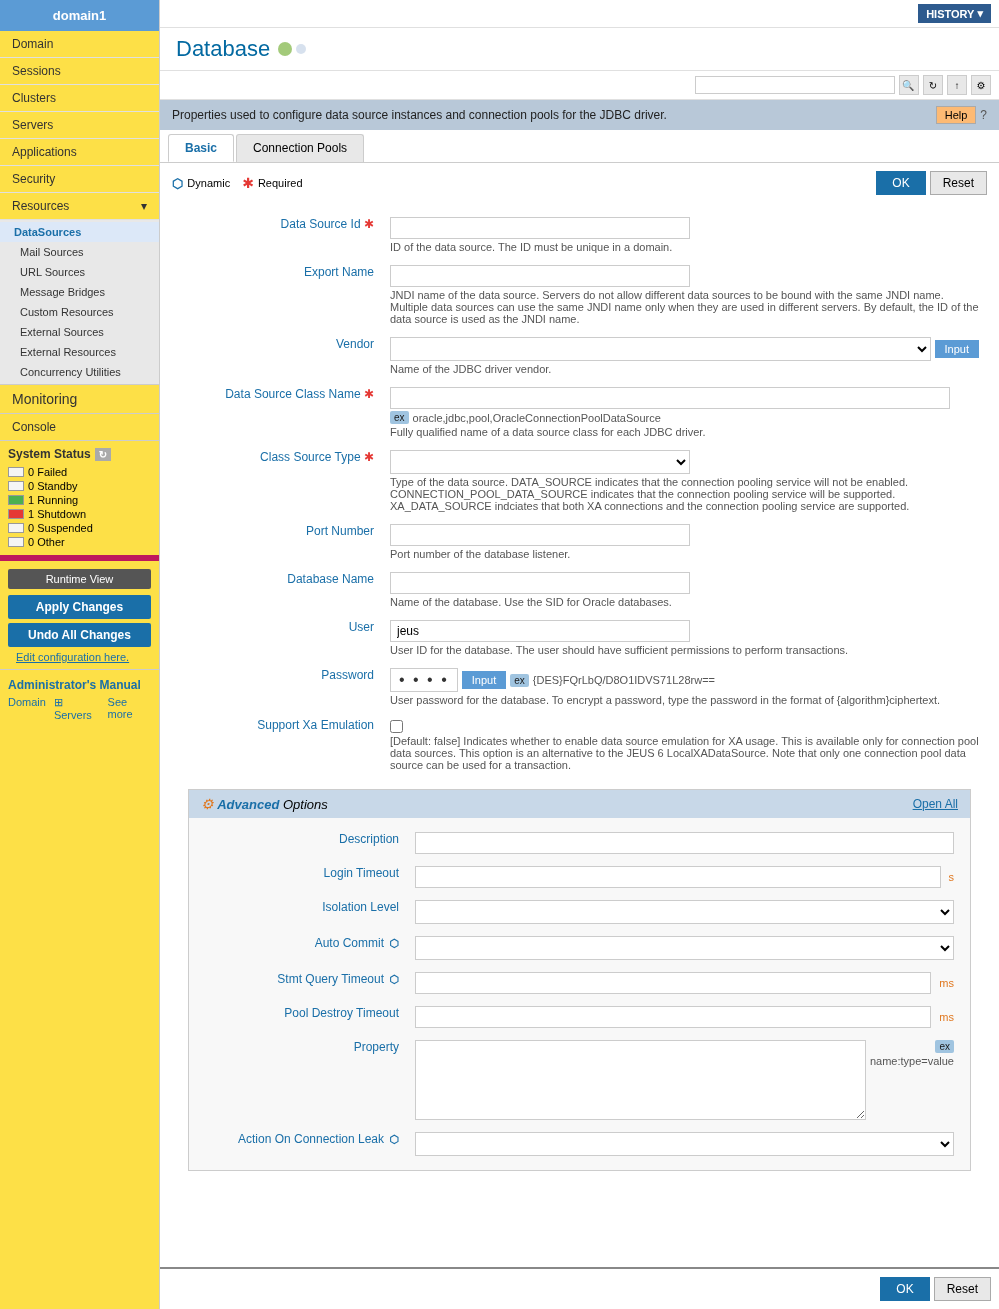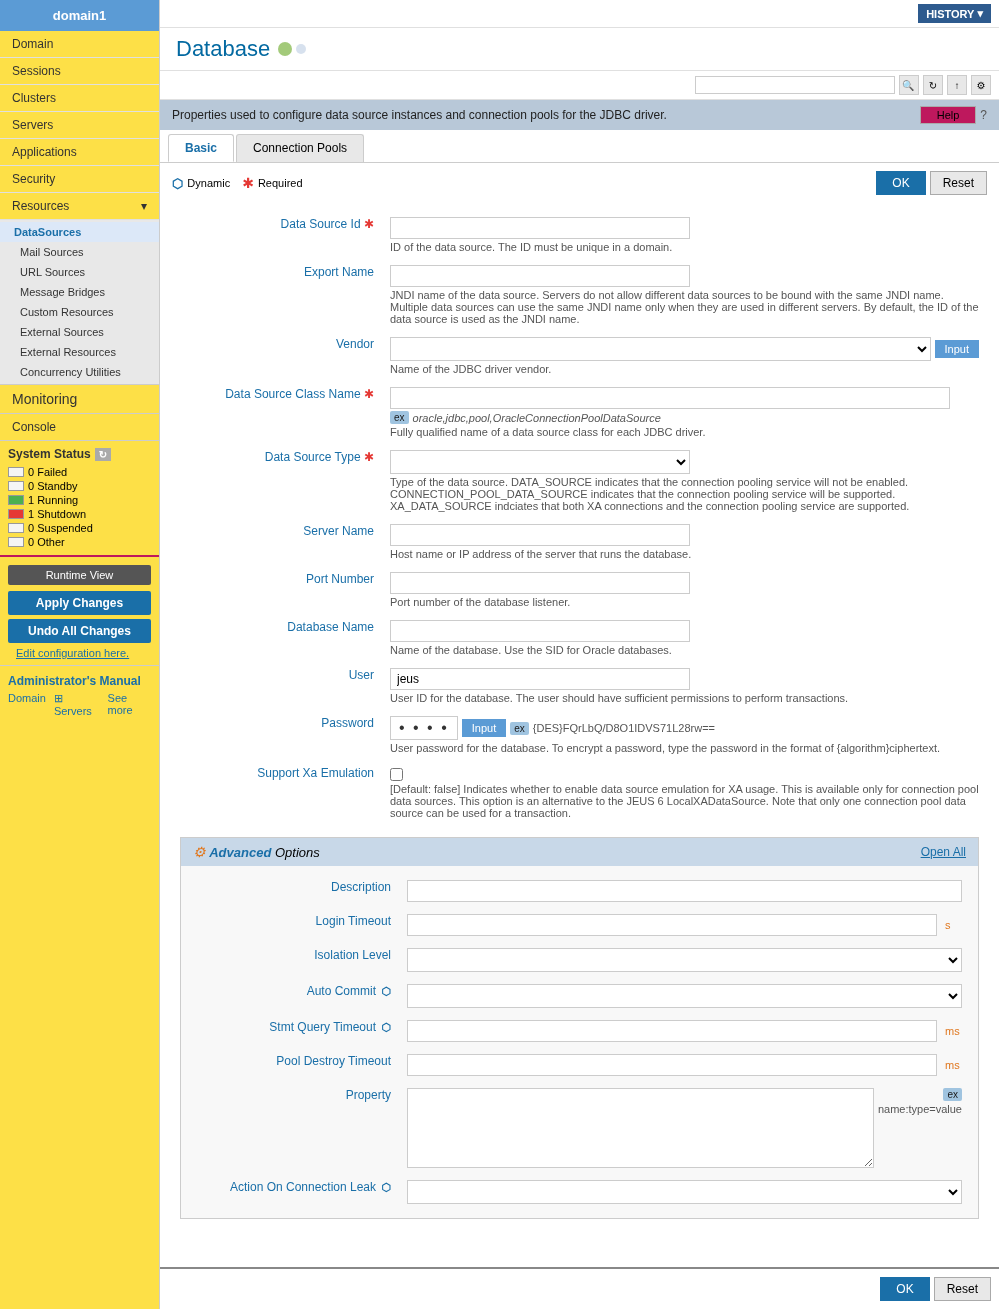--- a/index.html
+++ b/index.html
@@ -44,21 +44,21 @@
       font-size: 11px;
     }
     .sidebar-section-item.active { color: #1a6fa8; font-weight: bold; background: #dce8f8; }
     .sidebar-section-item.sub { padding-left: 20px; }
 
     .monitoring-section { padding: 6px 12px; font-size: 14px; color: #333; border-bottom: 1px solid #ccc; cursor: pointer; }
     .console-section { padding: 6px 12px; font-size: 12px; color: #333; border-bottom: 1px solid #ccc; cursor: pointer; }
 
     .system-status {
       padding: 6px 8px;
-      border-bottom: 2px solid #be185d;
+      border-bottom: 6px solid #be185d;
     }
     .system-status-title {
       font-size: 12px; font-weight: bold; color: #333; margin-bottom: 4px;
       display: flex; align-items: center; gap: 4px;
     }
     .status-row {
       display: flex; align-items: center; gap: 4px; padding: 1px 0; font-size: 11px;
     }
     .status-indicator {
       width: 16px; height: 10px; border: 1px solid #999;
@@ -127,21 +127,21 @@
     .info-bar {
       background: #b8c8d8;
       padding: 6px 12px;
       font-size: 12px;
       color: #222;
       display: flex;
       justify-content: space-between;
       align-items: center;
     }
     .help-btn {
-      background: #be185d; border: 1px solid #aaa; padding: 2px 16px; cursor: pointer; font-size: 11px;
+      background: #fdba74; border: 1px solid #aaa; padding: 2px 8px; cursor: pointer; font-size: 11px;
     }
 
     
     .tabs { display: flex; padding: 0 8px; border-bottom: 1px solid #ccc; background: white; margin-top: 4px; }
     .tab {
       padding: 6px 16px; cursor: pointer; font-size: 12px; border: 1px solid #ccc;
       border-bottom: none; background: #e8e8e8; margin-right: 2px; border-radius: 3px 3px 0 0;
     }
     .tab.active { background: white; border-bottom: 1px solid white; font-weight: bold; color: #1a6fa8; }
 
@@ -170,21 +170,21 @@
 
     .vendor-row { display: flex; gap: 4px; align-items: center; }
     .form-select { width: 100%; border: 1px solid #ccc; padding: 3px 6px; font-size: 12px; background: white; }
     .form-select-small { border: 1px solid #ccc; padding: 3px 6px; font-size: 12px; background: white; flex: 1; }
 
     .checkbox-row { display: flex; align-items: flex-start; gap: 6px; }
     .form-checkbox { margin-top: 2px; }
 
     
     .advanced-section {
-      margin: 12px 8px;
+      margin: 12px 16px;
       border: 1px solid #ccc;
       background: #f8f8f8;
     }
     .advanced-header {
       background: #c8d8e8;
       padding: 6px 12px;
       display: flex;
       justify-content: space-between;
       align-items: center;
       font-size: 13px;
@@ -394,44 +394,37 @@
 
       <tr class="form-row">
         <td class="form-label-cell">
           <span>Data Source Class Name</span>
           <span class="required-star"> ✱</span>
         </td>
         <td>
           <input type="text" class="form-input" style="max-width: 560px;">
           <div style="display:flex; align-items:center; gap:4px; margin-top:2px;">
             <span class="example-tag">ex</span>
-            <span style="font-size:11px; color:#555;font-style:italic;">oracle,jdbc,pool,OracleConnectionPoolDataSource</span>
+            <span style="font-size:11px; color:#555;">oracle,jdbc,pool,OracleConnectionPoolDataSource</span>
           </div>
           <div class="form-desc">Fully qualified name of a data source class for each JDBC driver.</div>
         </td>
       </tr>
 
       <tr class="form-row">
         <td class="form-label-cell">
-          <span>Data Source Type</span>
+          <span>Class Source Type</span>
           <span class="required-star"> ✱</span>
         </td>
         <td>
           <select class="form-select" style="max-width:300px;"></select>
           <div class="form-desc">Type of the data source. DATA_SOURCE indicates that the connection pooling service will not be enabled. CONNECTION_POOL_DATA_SOURCE indicates that the connection pooling service will be supported. XA_DATA_SOURCE indciates that both XA connections and the connection pooling service are supported.</div>
         </td>
       </tr>
 
-      <tr class="form-row">
-        <td class="form-label-cell">Server Name</td>
-        <td>
-          <input type="text" class="form-input" style="max-width: 300px;">
-          <div class="form-desc">Host name or IP address of the server that runs the database.</div>
-        </td>
-      </tr>
 
       <tr class="form-row">
         <td class="form-label-cell">Port Number</td>
         <td>
           <input type="text" class="form-input" style="max-width: 300px;">
           <div class="form-desc">Port number of the database listener.</div>
         </td>
       </tr>
 
       <tr class="form-row">

